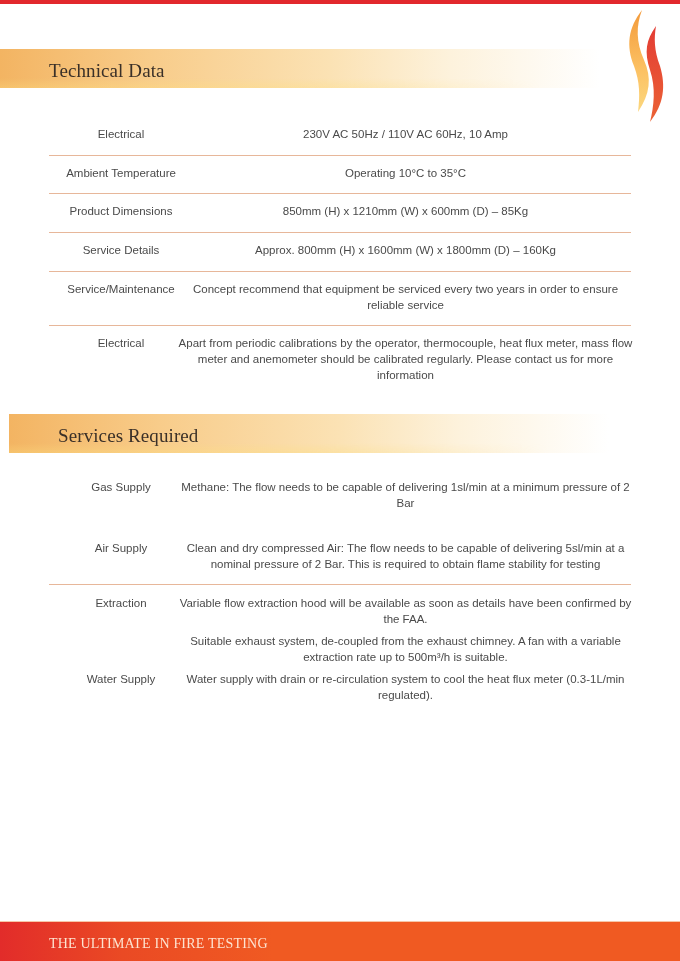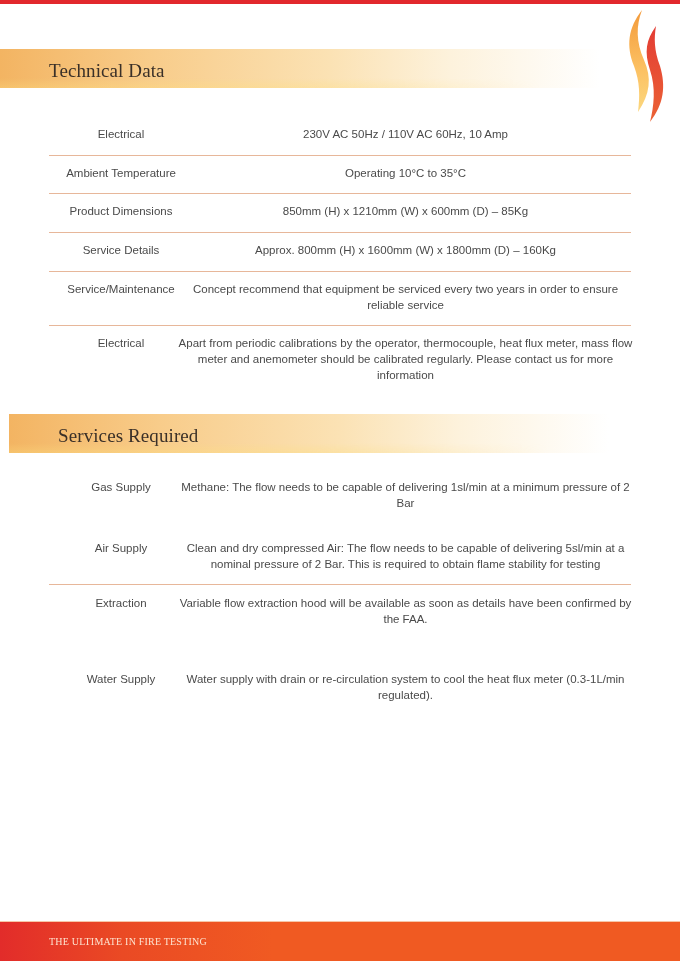--- a/index.html
+++ b/index.html
@@ -48,21 +48,21 @@
   .footer {
     position: absolute; left: 0; top: 922px; width: 680px; height: 39px;
     background: linear-gradient(90deg, #e22c2a 0%, #ea4a24 18%, #f05a22 40%, #f05a22 100%);
   }
   .footer-line {
     position: absolute; left: 0; top: 921px; width: 680px; height: 1px; background: #f6c7a8;
   }
   .footer-text {
     position: absolute; left: 49px; top: 14px;
     font-family: "Liberation Serif", "DejaVu Serif", serif;
-    font-size: 10px; color: #fde3d0; letter-spacing: 0.2px;
+    font-size: 14px; color: #fde3d0; letter-spacing: 0.2px;
   }
 </style>
 </head>
 <body>
 
 <div class="top-bar"></div>
 
 <svg class="flame" viewBox="0 0 50 118">
   <defs>
     <linearGradient id="flA" x1="0" y1="0" x2="0" y2="1">
@@ -146,20 +146,21 @@
   <div class="value">
       <p>Clean and dry compressed Air: The flow needs to be capable of delivering 5sl/min at a nominal pressure of 2 Bar. This is required to obtain flame stability for testing</p>
     </div>
 </div>
 <div class="divider" style="top:584px;"></div>
 
 <div class="row" style="top:595px;">
   <div class="label">Extraction</div>
   <div class="value">
     <p>Variable flow extraction hood will be available as soon as details have been confirmed by the FAA.</p>
+    <p>Suitable exhaust system, de-coupled from the exhaust chimney. A fan with a variable extraction rate up to 500m³/h is suitable.</p>
   </div>
 </div>
 
 <div class="row" style="top:671px;">
   <div class="label">Water Supply</div>
   <div class="value">
       <p>Water supply with drain or re-circulation system to cool the heat flux meter (0.3-1L/min regulated).</p>
     </div>
 </div>
 

